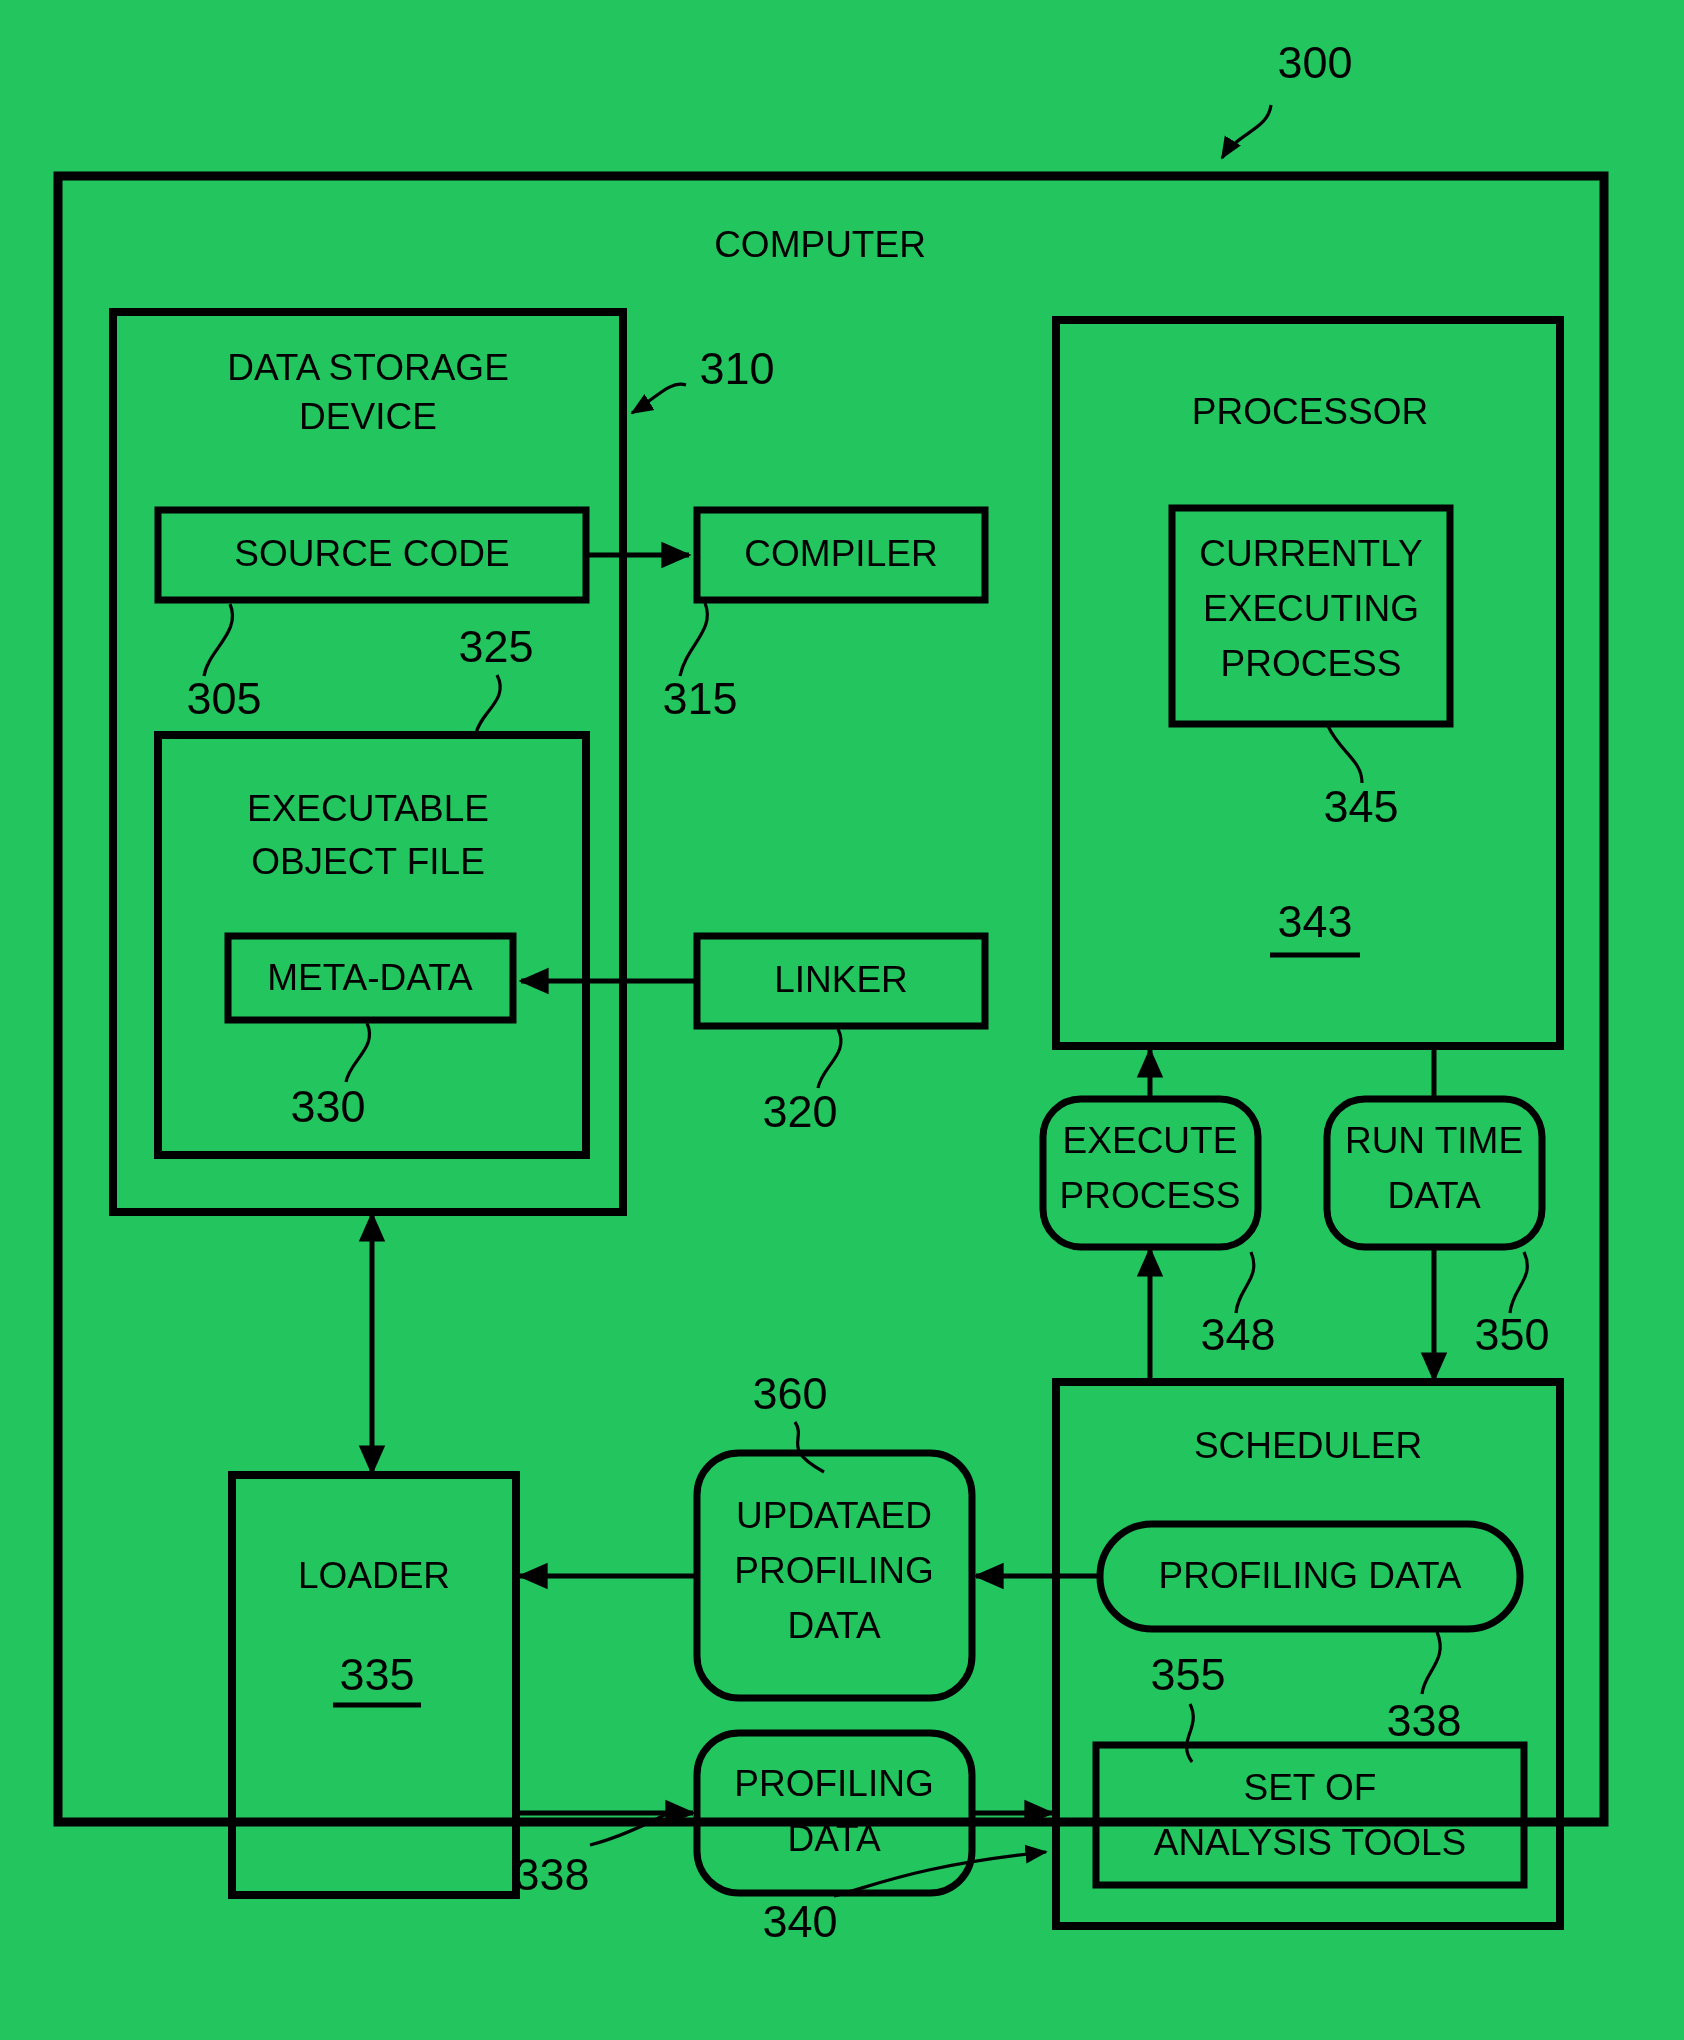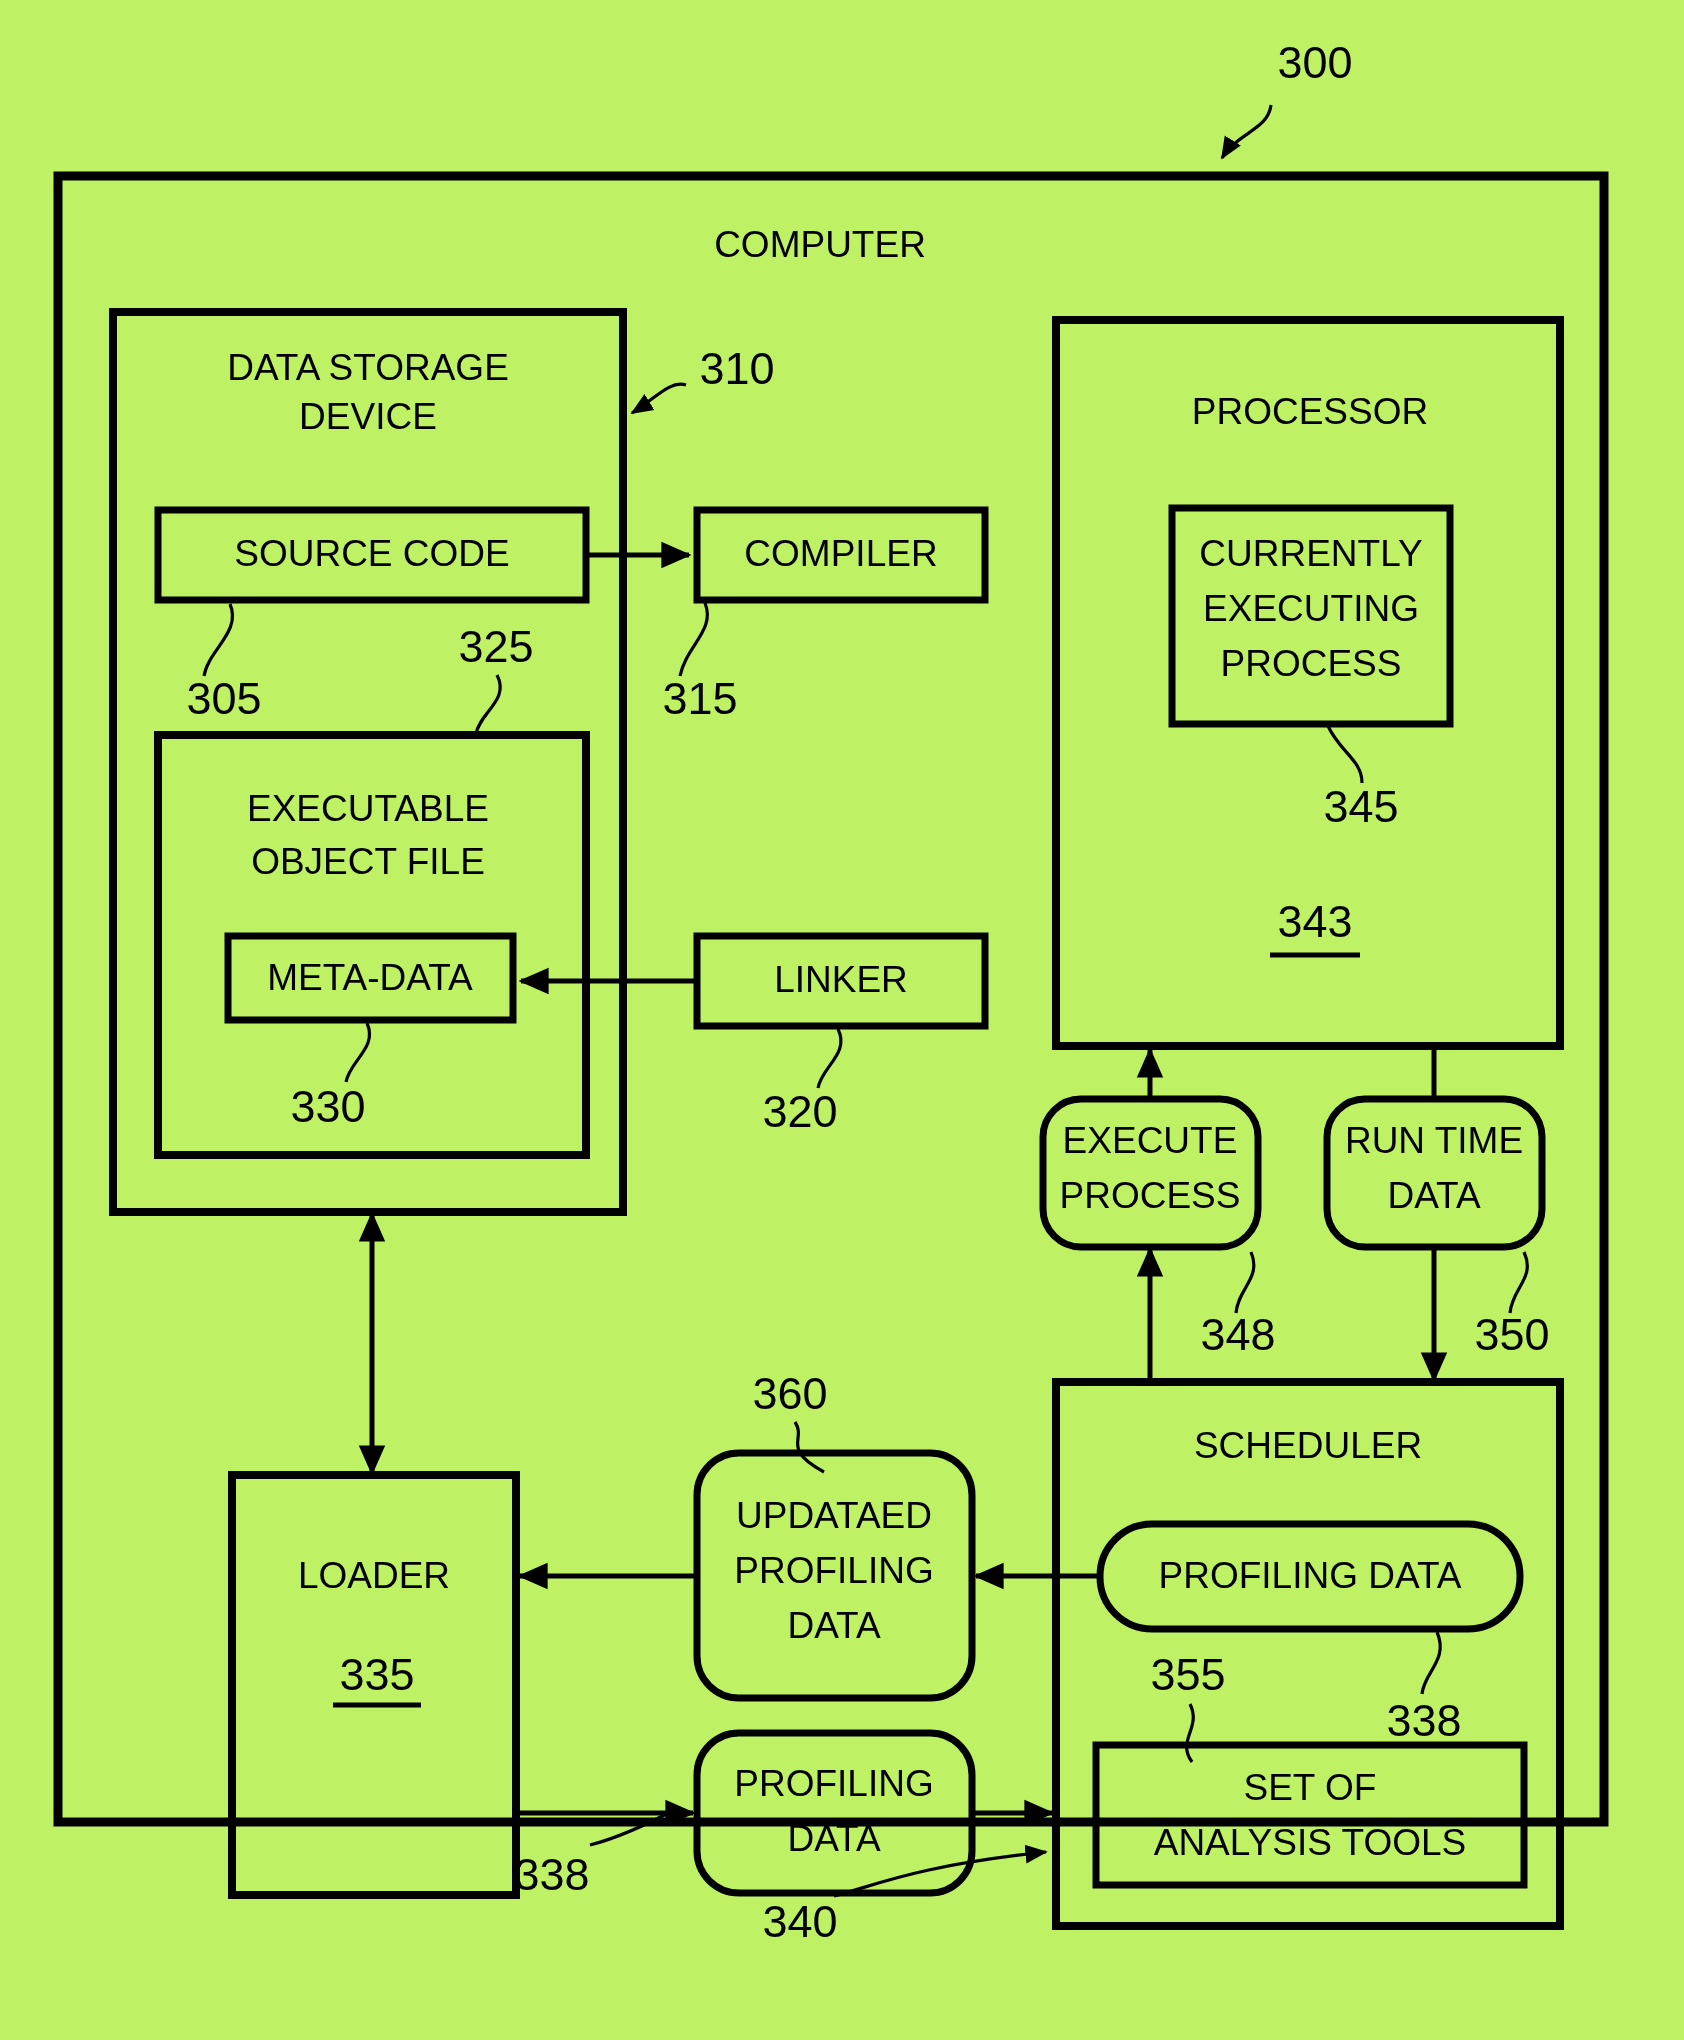--- a/index.html
+++ b/index.html
@@ -4,21 +4,21 @@
 <style>
   html, body {
     margin: 0;
     padding: 0;
     background: #ffffff;
   }
   #figure-root {
     position: relative;
     width: 1684px;
     height: 2040px;
-    background: #bef264;
+    background: #22c55e;
     font-family: "Liberation Sans", sans-serif;
   }
   svg#figure-svg {
     position: absolute;
     top: 0; left: 0;
     width: 1684px;
     height: 2040px;
     display: block;
   }
   .box-stroke {

